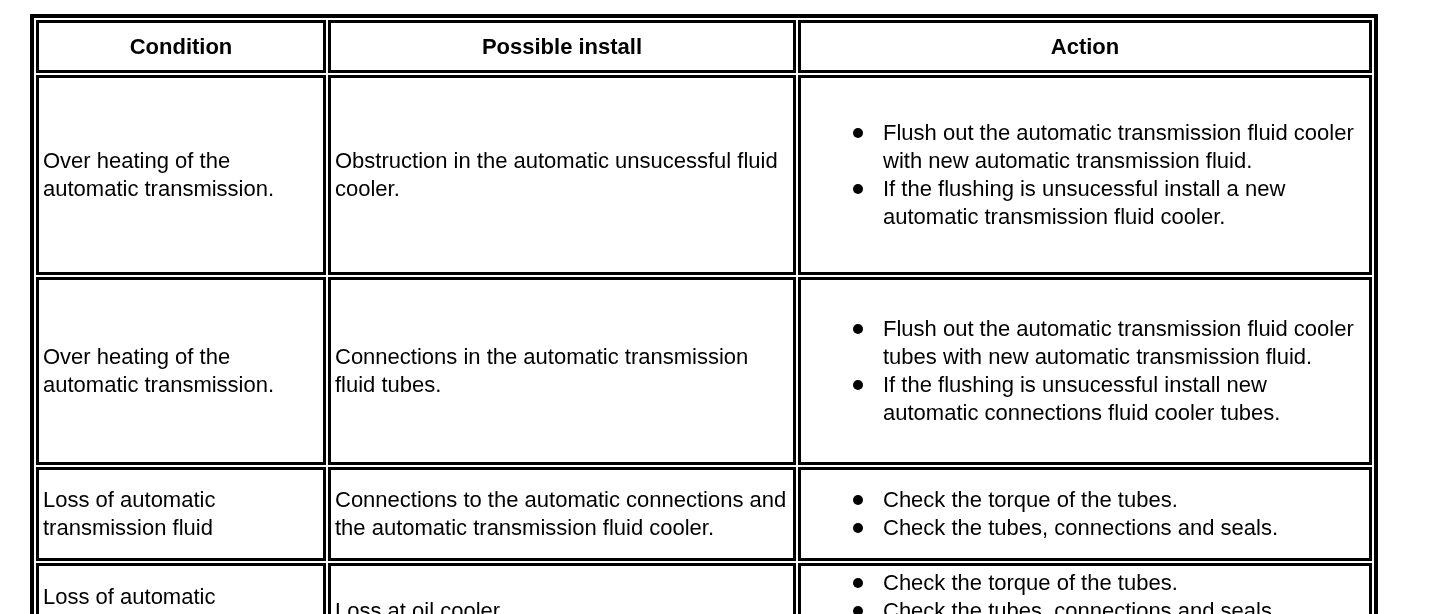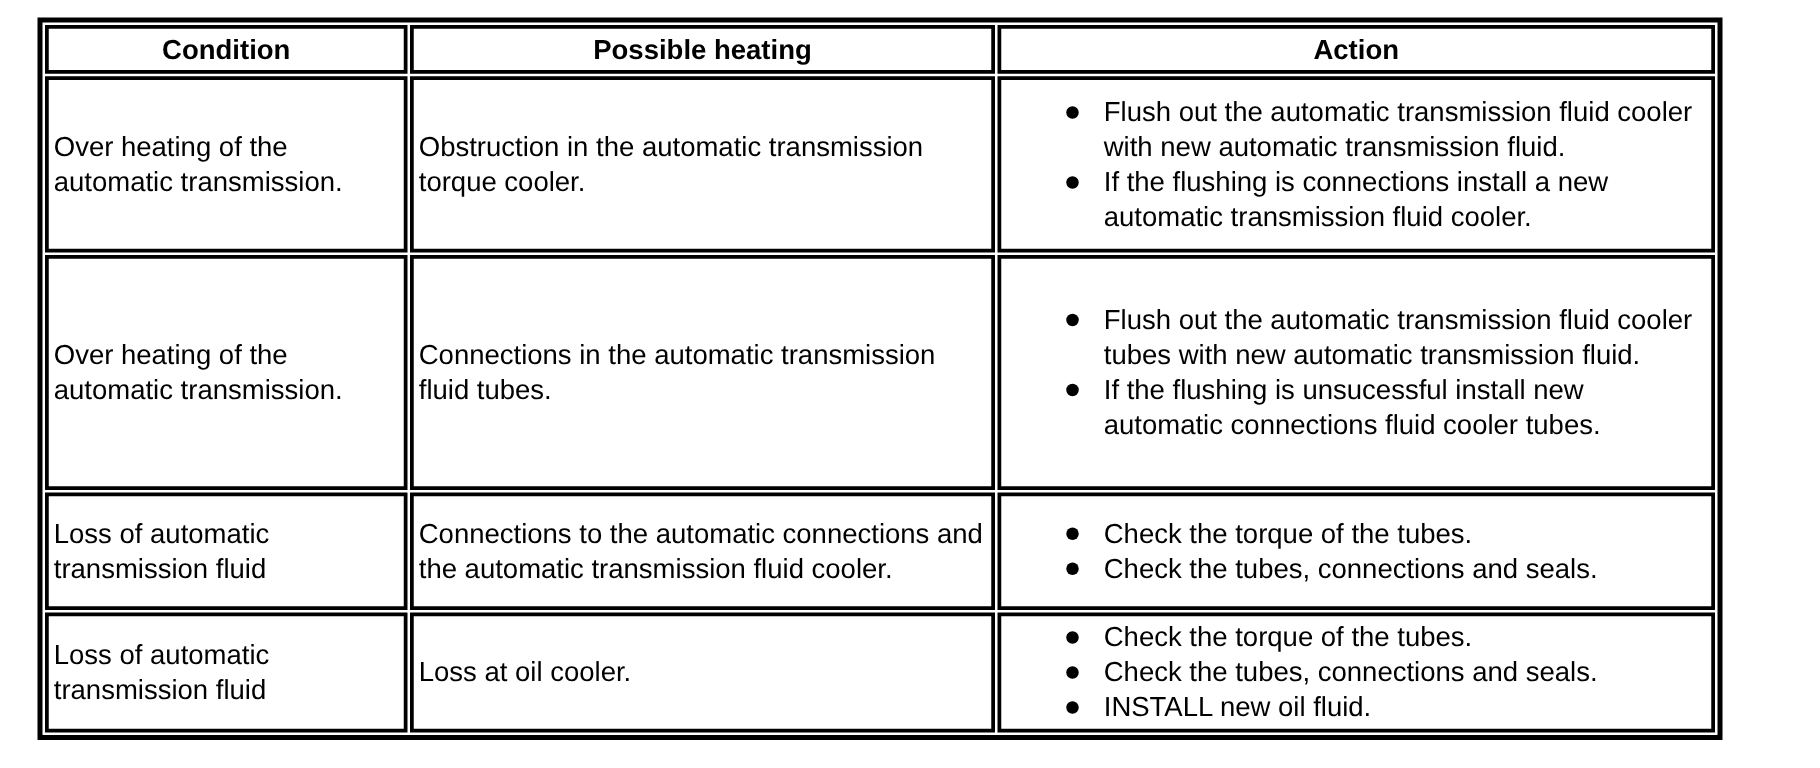--- a/index.html
+++ b/index.html
@@ -31,40 +31,40 @@
   col.c1 { width: 290px; }
   col.c2 { width: 468px; }
   col.c3 { width: 574px; }
   th, td {
     border: 3px solid #000000;
     box-sizing: border-box;
     background: #ffffff;
     color: #000000;
   }
   th {
-    height: 39px;
+    height: 53px;
     font-size: 22px;
     font-weight: bold;
     text-align: center;
     vertical-align: middle;
     padding: 0 4px;
   }
   td {
     font-size: 22px;
     line-height: 28px;
     vertical-align: middle;
     text-align: left;
   }
   td.cond, td.src {
     padding: 2px 6px 2px 4px;
   }
   td.act {
     padding: 3px 2px;
   }
-  tr.r1 td { height: 141px; }
+  tr.r1 td { height: 200px; }
   tr.r2 td { height: 188px; }
   tr.r3 td { height: 94px; }
   tr.r4 td { height: 96px; }
   ul.actions {
     margin: 0;
     padding: 0 4px 0 80px;
     list-style: none;
   }
   ul.actions li {
     position: relative;
@@ -86,32 +86,32 @@
 <div class="page">
   <table class="troubleshooting">
     <colgroup>
       <col class="c1">
       <col class="c2">
       <col class="c3">
     </colgroup>
     <thead>
       <tr class="header-row">
         <th>Condition</th>
-        <th>Possible heating</th>
+        <th>Possible install</th>
         <th>Action</th>
       </tr>
     </thead>
     <tbody>
       <tr class="r1">
         <td class="cond">Over heating of the automatic transmission.</td>
-        <td class="src">Obstruction in the automatic transmission torque cooler.</td>
+        <td class="src">Obstruction in the automatic unsucessful fluid cooler.</td>
         <td class="act">
           <ul class="actions">
             <li>Flush out the automatic transmission fluid cooler with new automatic transmission fluid.</li>
-            <li>If the flushing is connections install a new automatic transmission fluid cooler.</li>
+            <li>If the flushing is unsucessful install a new automatic transmission fluid cooler.</li>
           </ul>
         </td>
       </tr>
       <tr class="r2">
         <td class="cond">Over heating of the automatic transmission.</td>
         <td class="src">Connections in the automatic transmission fluid tubes.</td>
         <td class="act">
           <ul class="actions">
             <li>Flush out the automatic transmission fluid cooler tubes with new automatic transmission fluid.</li>
             <li>If the flushing is unsucessful install new automatic connections fluid cooler tubes.</li>

